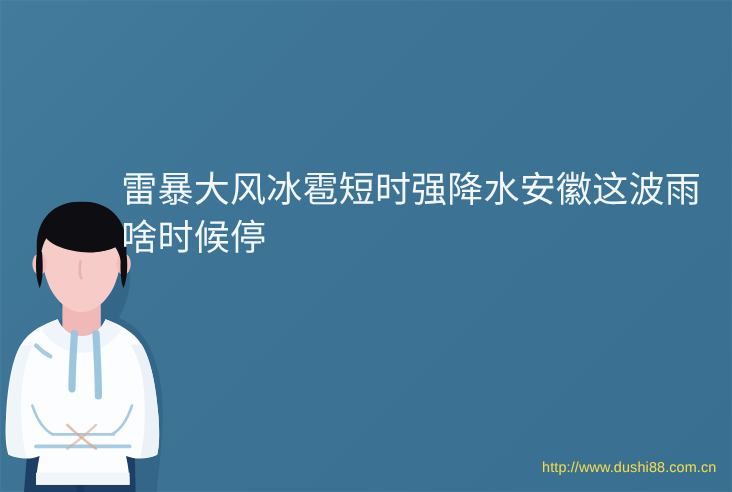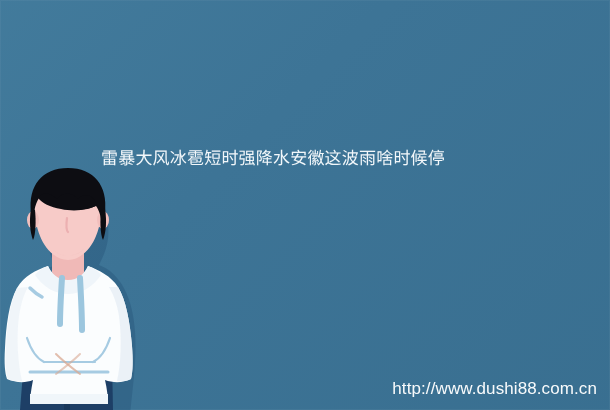--- a/index.html
+++ b/index.html
@@ -34,35 +34,35 @@
     pointer-events: none;
   }
 
   
   #headline {
     position: absolute;
     left: 101px;
     top: 139px;
     width: 500px;
     color: #f2f7fa;
-    font-size: 17px;
+    font-size: 30px;
     line-height: 40px;
     letter-spacing: 0.2px;
     font-weight: 400;
     text-rendering: optimizeLegibility;
     white-space: pre-wrap;
   }
 
   
   #watermark {
     position: absolute;
     right: 13px;
     bottom: 11px;
-    color: #ffffff;
-    font-size: 17px;
+    color: #fde047;
+    font-size: 12px;
     line-height: 20px;
     letter-spacing: 0.1px;
     opacity: 0.97;
   }
 
   
   #illustration {
     position: absolute;
     left: 0px;
     top: 168px;

